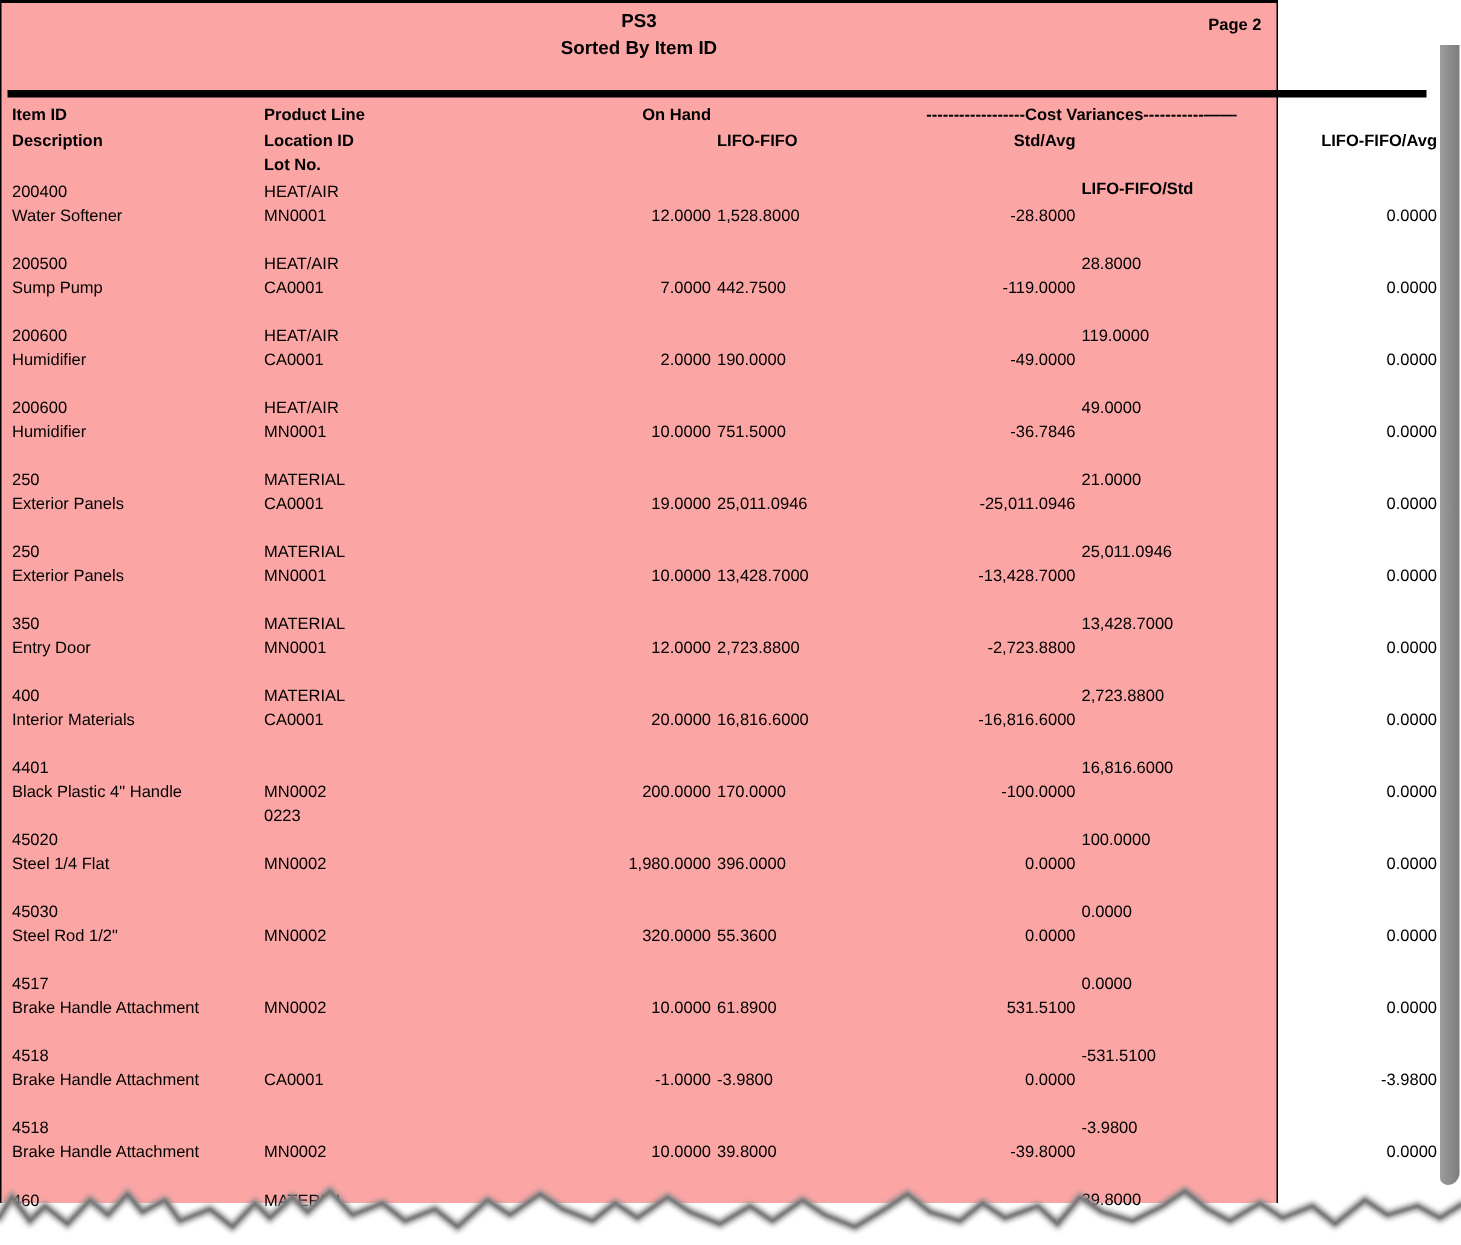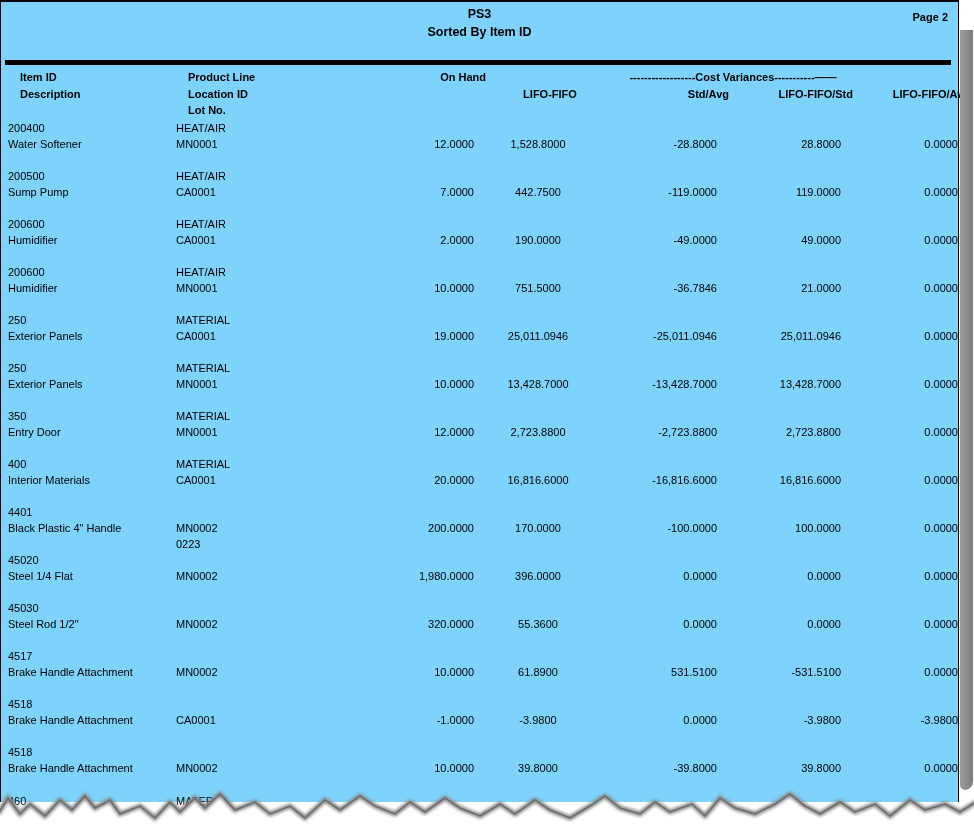--- a/index.html
+++ b/index.html
@@ -1,38 +1,38 @@
 <!DOCTYPE html>
 <html><head>
 <meta charset="utf-8">
 <style>
   html,body{margin:0;padding:0;background:#fff;}
   #screen{
     position:relative;width:974px;height:830px;background:#fff;overflow:hidden;
     font-family:"Liberation Sans",sans-serif;color:#000;font-size:11px;
   }
   .page{
-    position:absolute;left:0;top:0;width:959px;height:802px;background:#7dd3fc;
+    position:absolute;left:0;top:0;width:852px;height:802px;background:#fca5a5;
     border-top:2px solid #000;border-left:1px solid #000;border-right:1px solid #000;
     box-sizing:border-box;
   }
   .titles{position:absolute;top:3px;left:0;width:100%;text-align:center;
     font-weight:bold;font-size:12.5px;line-height:18px;}
   .page-label{position:absolute;top:9px;right:10px;font-size:11px;font-weight:bold;}
   .rule{position:absolute;top:58px;left:4px;width:946px;height:5px;background:#000;}
-  .hline{position:absolute;left:12px;width:100%;height:16px;font-weight:bold;}
+  .hline{position:absolute;left:0;width:100%;height:16px;font-weight:bold;}
   .h1{top:67px}.h2{top:84px}.h3{top:100px}
   .cell{position:absolute;white-space:nowrap;height:16px;line-height:16px;}
   .t0{top:0}.t1{top:16px}.t2{top:32px}
   .c-item{left:7px;width:162px;}
   .c-prod{left:175px;width:190px;}
   .c-onhand{left:353px;width:120px;text-align:right;}
-  .c-lifo{left:477px;width:120px;text-align:center;}
+  .c-lifo{left:477px;width:120px;text-align:left;}
   .c-stdavg{left:597px;width:119px;text-align:right;}
-  .c-lfstd{left:720px;width:120px;text-align:right;}
+  .c-lfstd{left:720px;width:120px;margin-top:32px;}
   .c-lfavg{left:840px;width:117px;text-align:right;}
   .c-banner{left:600px;width:240px;text-align:center;letter-spacing:0;}
   #rows{position:absolute;top:118px;left:0;width:100%;}
   .block{position:relative;height:48px;}
   .torn-block{position:absolute;top:791px;left:0;width:100%;height:40px;}
   .frag{position:absolute;height:16px;line-height:16px;white-space:nowrap;}
   .page-shadow{
     position:absolute;left:960px;top:30px;width:13px;height:760px;z-index:4;
     background:linear-gradient(to right,#9d9d9d,#7c7c7c);
     border-radius:0 0 10px 6px;filter:blur(0.5px);

